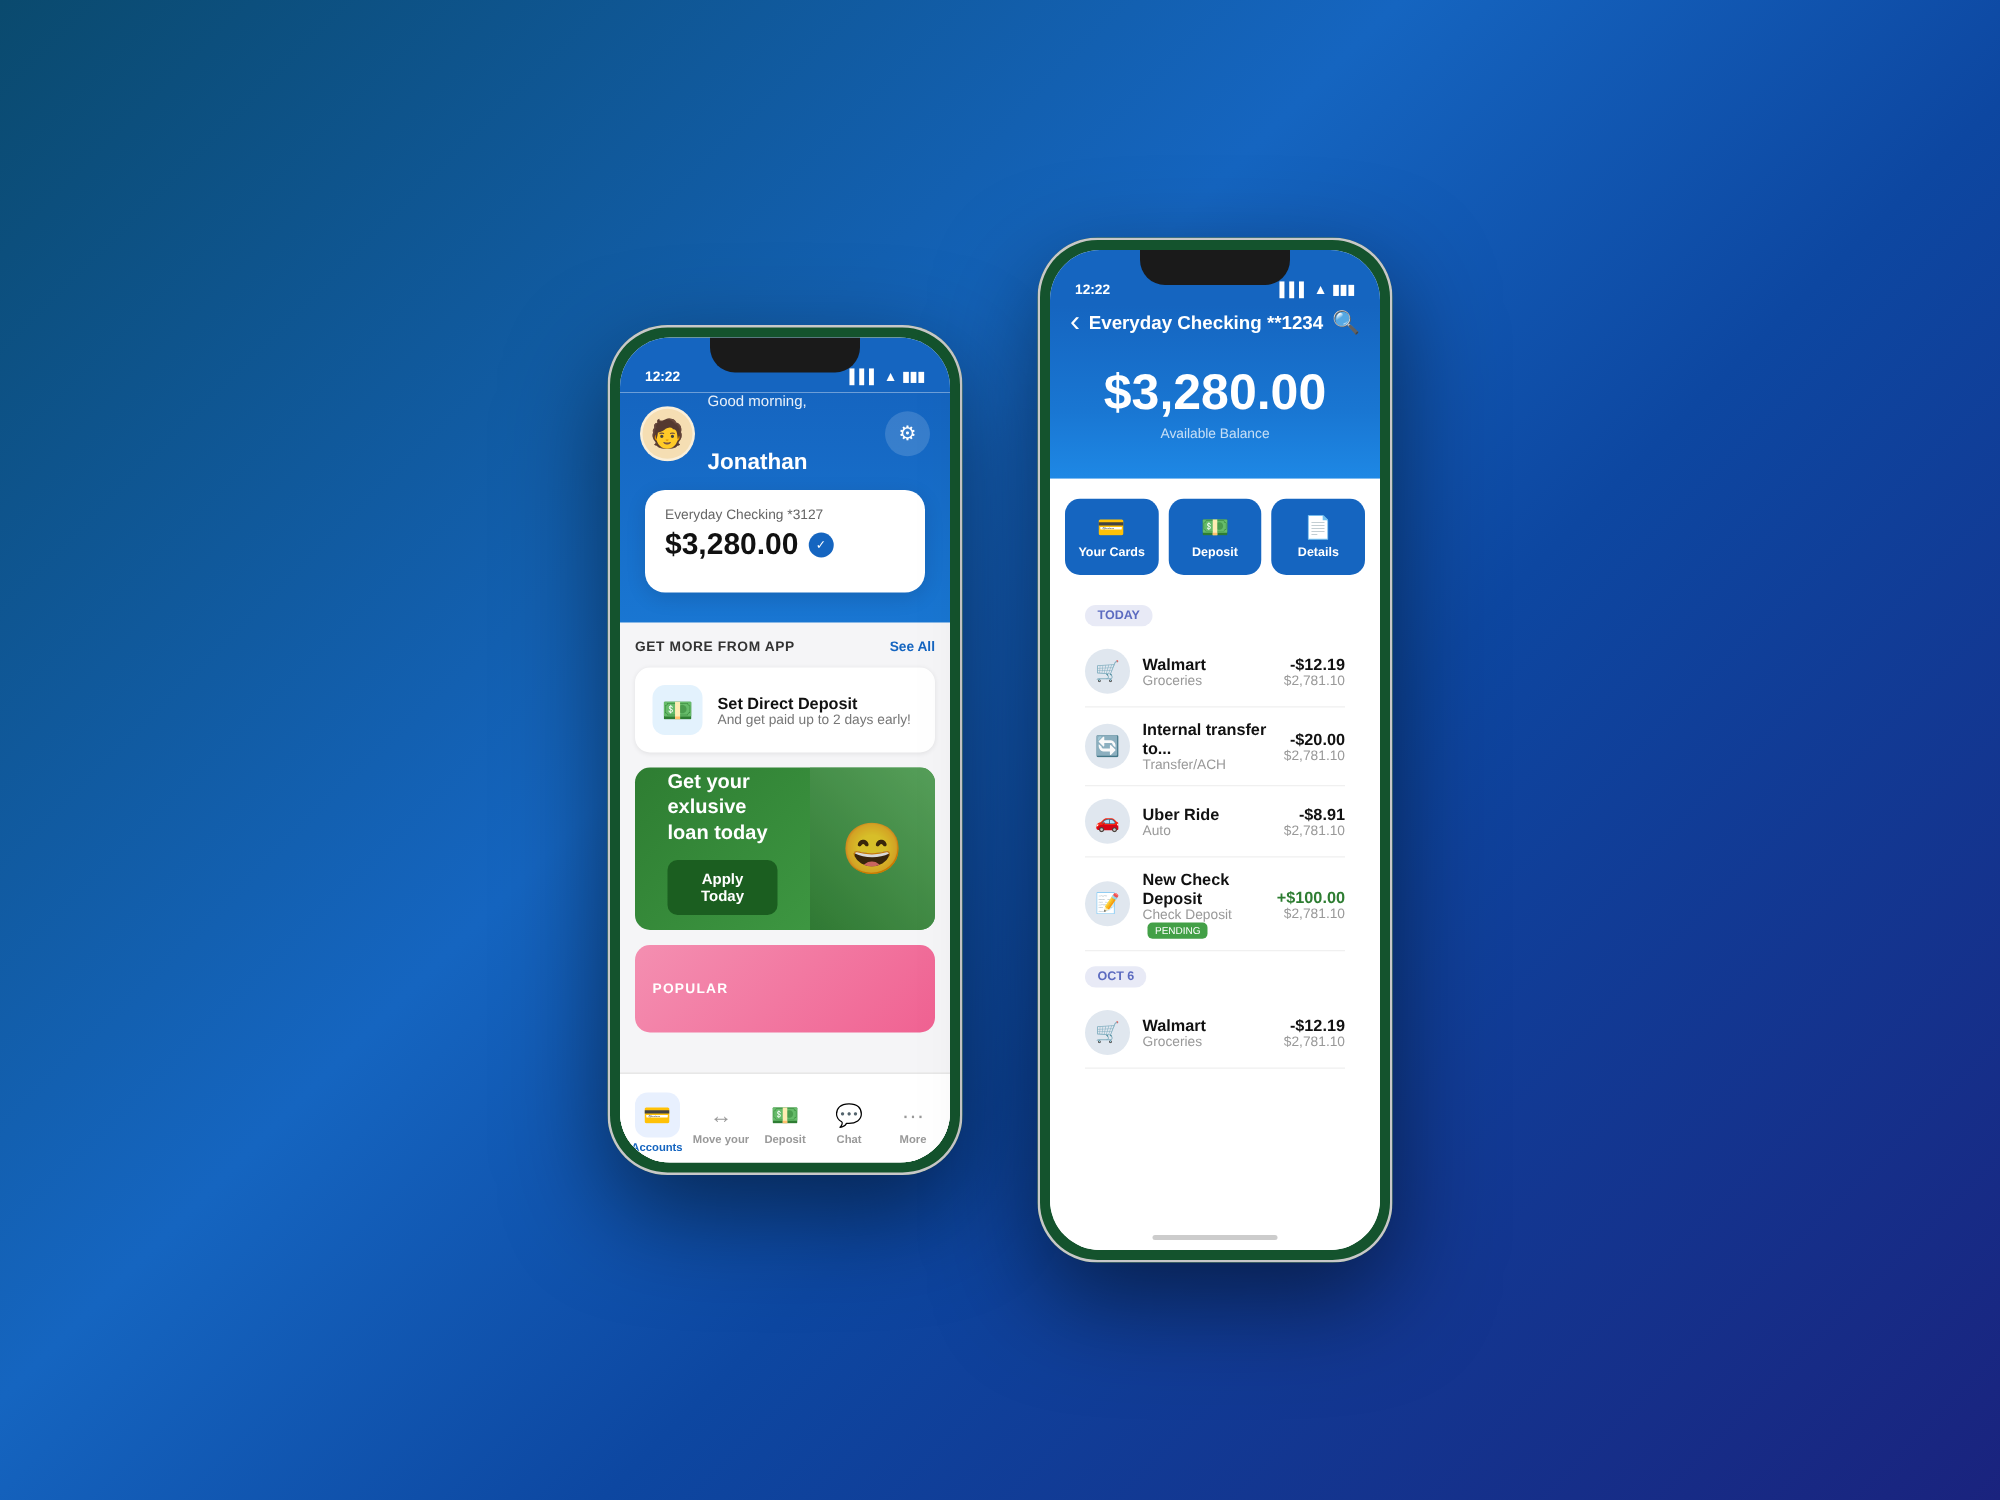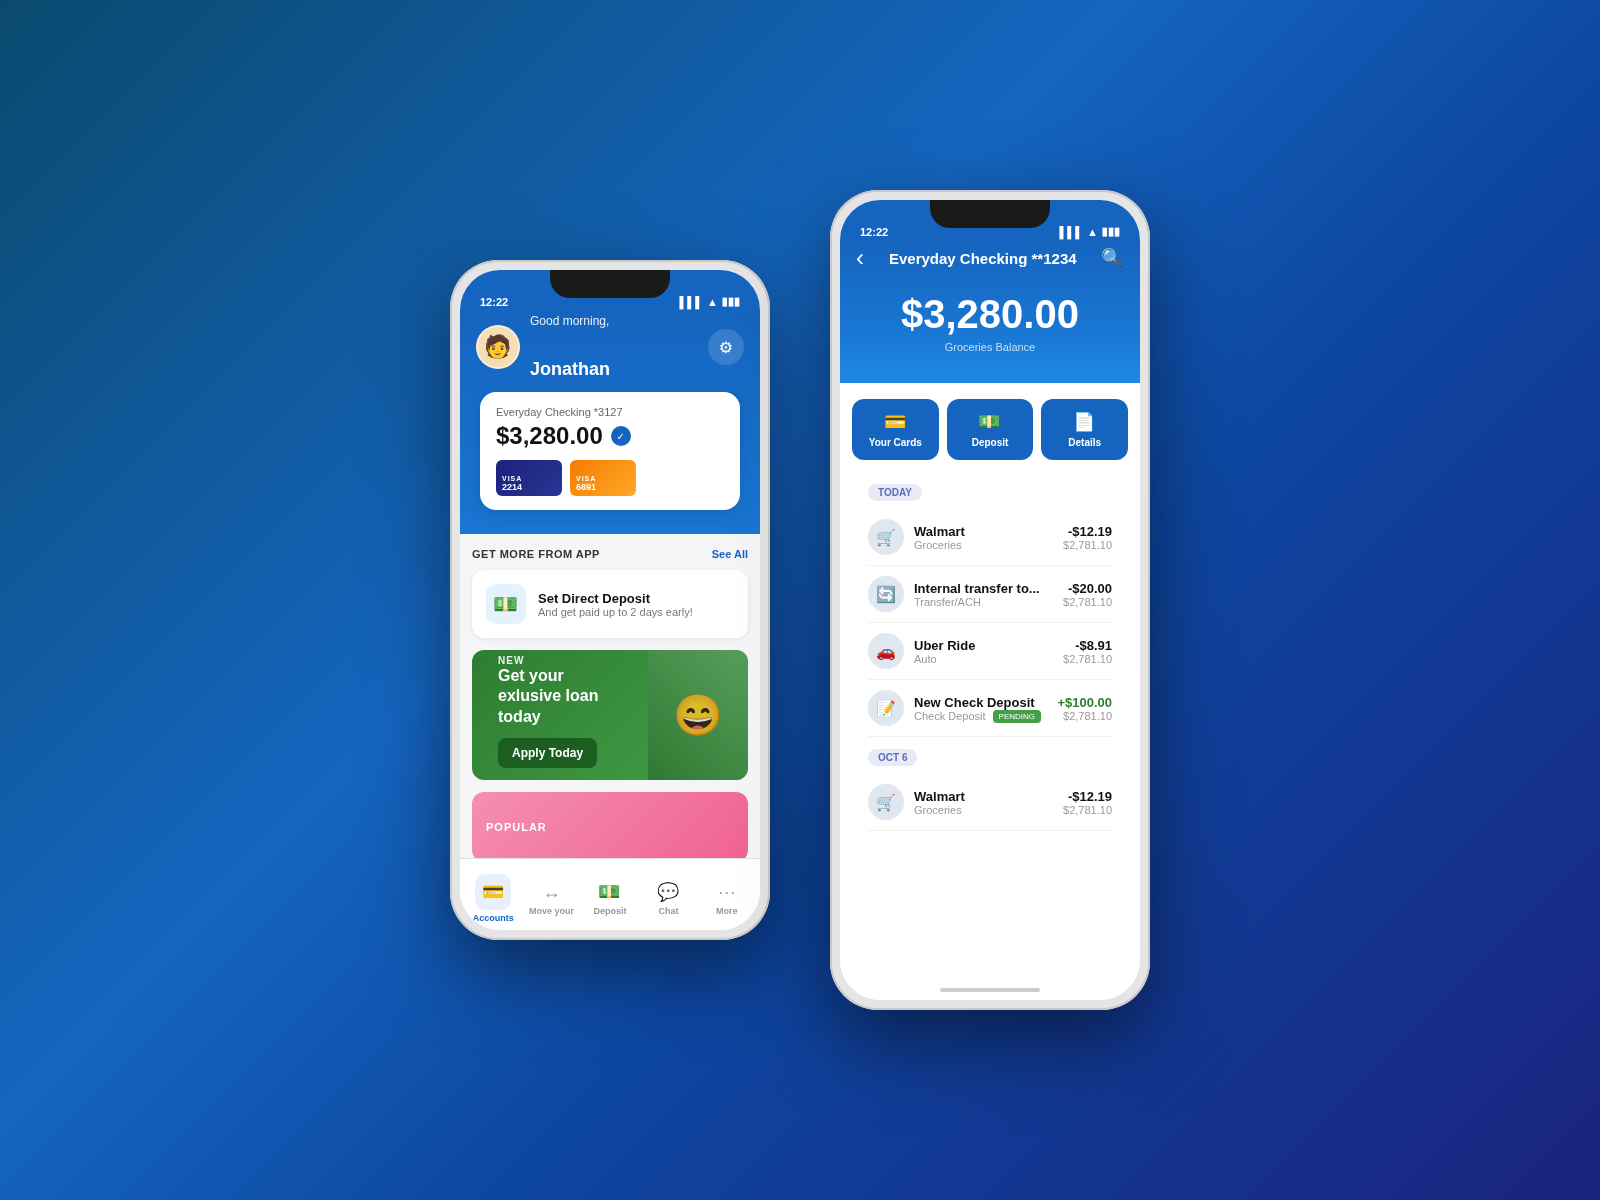--- a/index.html
+++ b/index.html
@@ -10,23 +10,23 @@
       display: flex;
       align-items: center;
       justify-content: center;
       gap: 60px;
       font-family: -apple-system, BlinkMacSystemFont, 'SF Pro Display', 'Helvetica Neue', sans-serif;
       overflow: hidden;
     }
 
     
     .phone {
-      width: 320px;
+      width: 284px;
       height: 680px;
-      background: #e5e5e5;
+      background: #14532d;
       border-radius: 48px;
       padding: 10px;
       box-shadow: 0 30px 80px rgba(0,0,0,0.5), inset 0 0 0 2px #c8c8c8;
       position: relative;
     }
     .phone-inner {
       width: 100%;
       height: 100%;
       background: white;
       border-radius: 40px;
@@ -322,30 +322,20 @@
           </div>
           <div class="gear-btn">⚙</div>
         </div>
 
         <div class="account-card">
           <div class="account-label">Everyday Checking  *3127</div>
           <div class="account-balance-row">
             <div class="balance-amount">$3,280.00</div>
             <div class="check-icon">✓</div>
           </div>
-          <div class="cards-row">
-            <div class="mini-card dark-card">
-              <span class="visa-label">VISA</span>
-              <span>2214</span>
-            </div>
-            <div class="mini-card orange-card">
-              <span class="visa-label">VISA</span>
-              <span>6891</span>
-            </div>
-          </div>
         </div>
       </div>
 
       <div class="phone1-scroll">
         <div class="section-header">
           <span class="section-title">GET MORE FROM APP</span>
           <span class="see-all">See All</span>
         </div>
 
         <div class="promo-card">
@@ -415,21 +405,21 @@
 
       <div class="phone2-header">
         <div class="p2-topbar">
           <span class="back-btn" style="font-size: 24px;">‹</span>
           <span class="p2-title">Everyday Checking **1234</span>
           <span class="search-btn">🔍</span>
         </div>
         <div class="big-balance">
           <div class="big-amount">$3,280.00</div>
         </div>
-        <div class="avail-label">Groceries Balance</div>
+        <div class="avail-label">Available Balance</div>
       </div>
 
       <div class="action-buttons">
         <div class="action-btn">
           <div class="action-btn-icon">💳</div>
           <div class="action-btn-label">Your Cards</div>
         </div>
         <div class="action-btn">
           <div class="action-btn-icon">💵</div>
           <div class="action-btn-label">Deposit</div>

